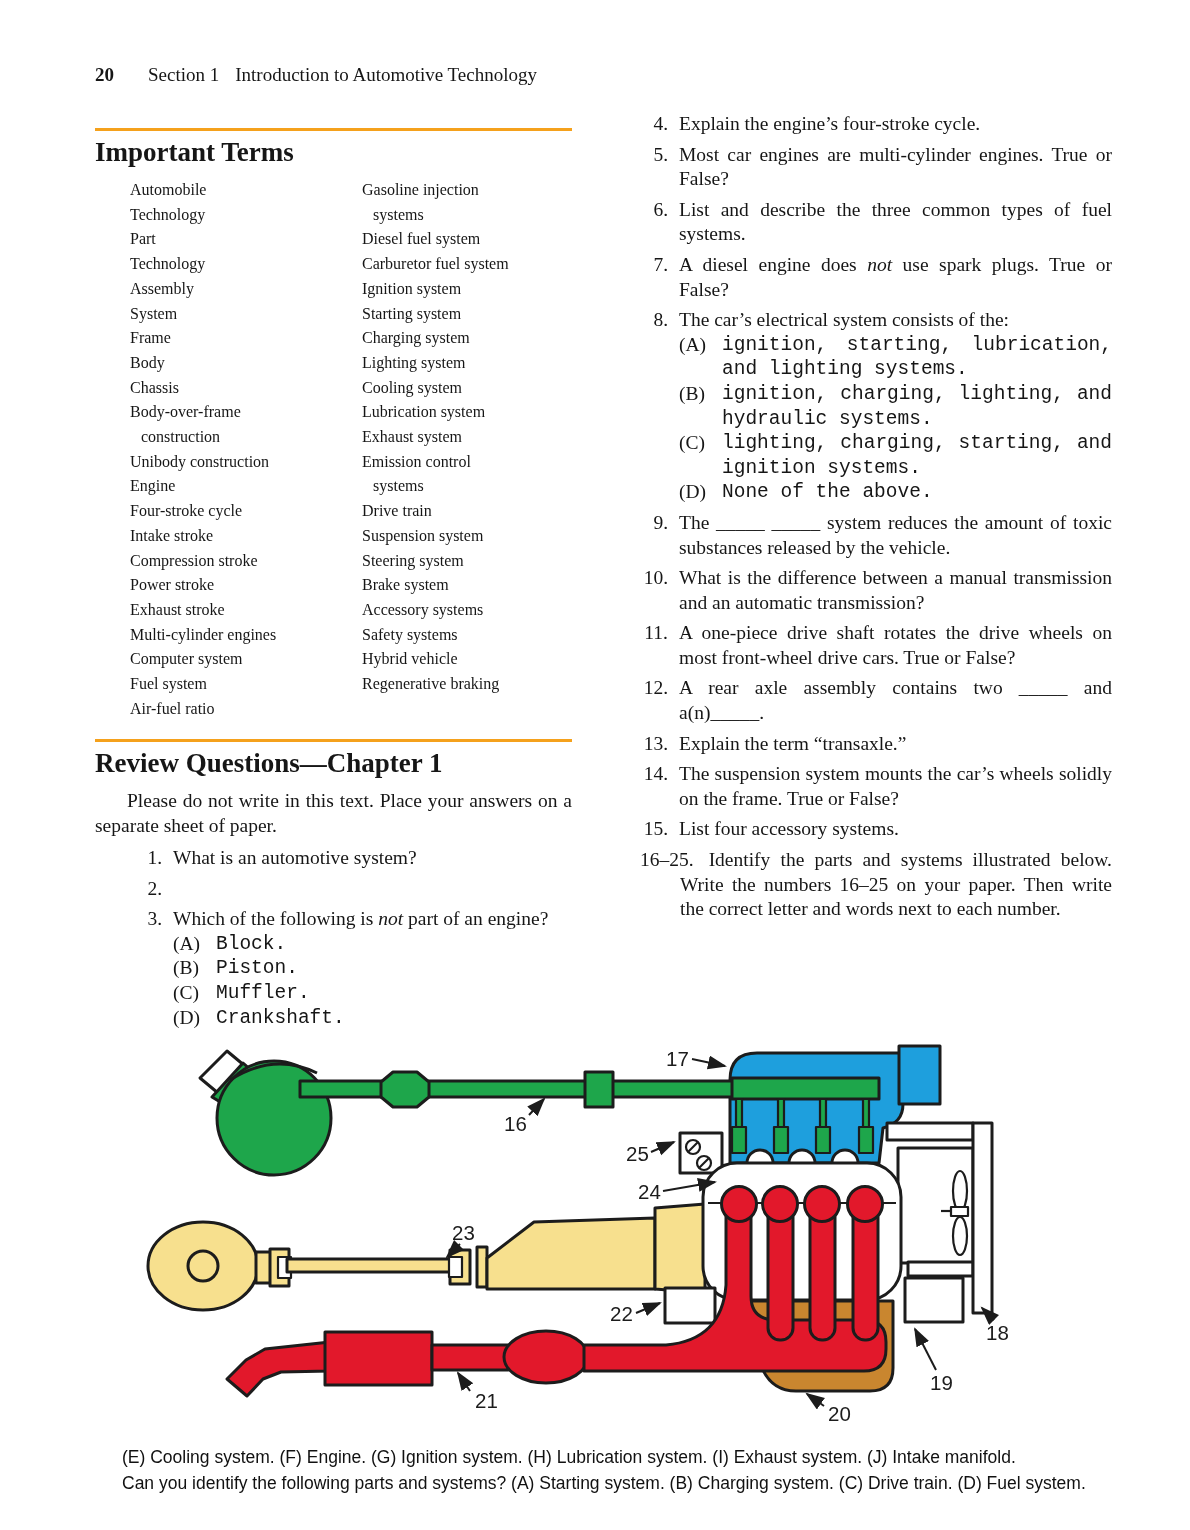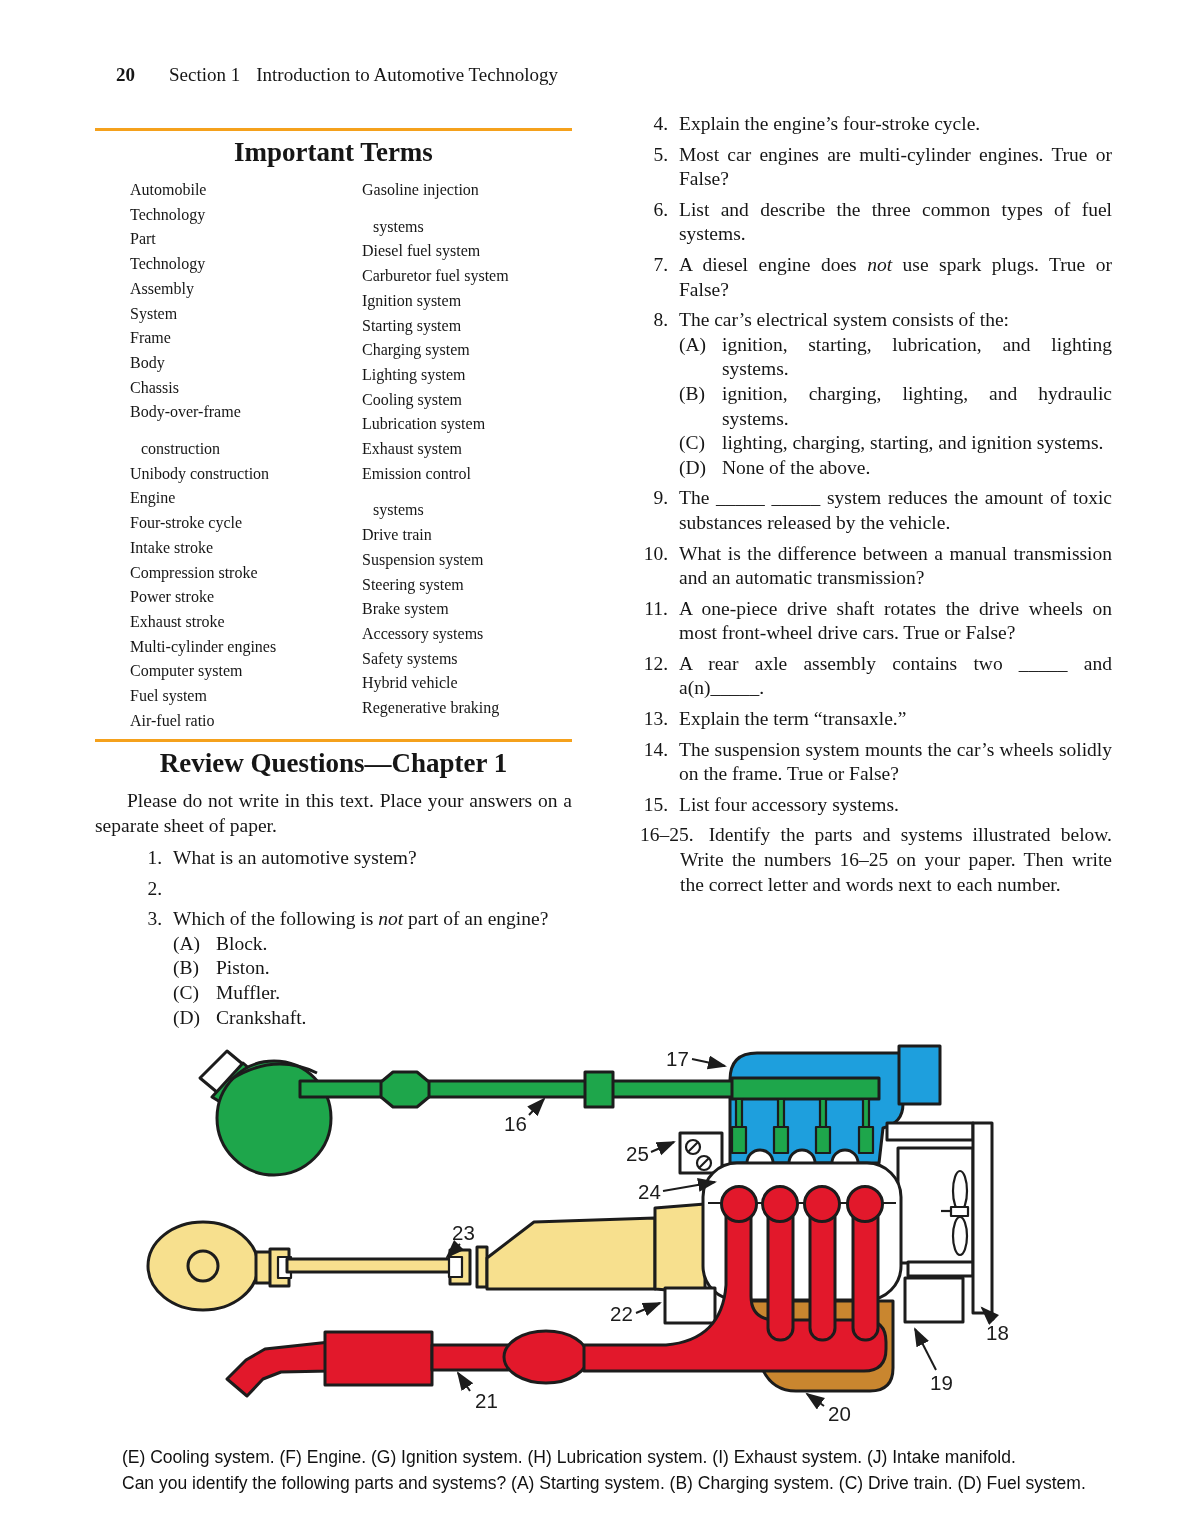--- a/index.html
+++ b/index.html
@@ -1,44 +1,44 @@
 <!DOCTYPE html>
 <html style="--c-accent: #F5A11C; --c-fuel: #1EA64B; --c-intake: #1E9FDD; --c-exh: #E2182B; --c-drive: #F7E08E; --c-oil: #C9862F;"><head>
 <meta charset="utf-8">
 <style>
   html,body{margin:0;padding:0;background:#ffffff;}
   .page{position:relative;width:1190px;height:1530px;background:#fff;overflow:hidden;
         font-family:"Liberation Serif",serif;color:#161616;}
   .abs{position:absolute;}
   
-  #header{top:64px;left:95px;width:1000px;font-size:19px;margin-left:21px;}
+  #header{top:64px;left:95px;width:1000px;font-size:19px;}
   #page-num{font-weight:bold;margin-right:34px;}
   #section-label{margin-right:16px;}
   
   .rule{height:3px;background:var(--c-accent,#F5A11C);margin-bottom:6px;}
-  .sec-head{font-size:27px;font-weight:bold;margin:0 0 10px 0;line-height:31px;text-align:center;}
+  .sec-head{font-size:27px;font-weight:bold;margin:0 0 10px 0;line-height:31px;}
   
   #terms-block{top:128px;left:95px;width:477px;}
   #terms-cols{display:flex;padding-left:35px;font-size:16px;line-height:24.7px;}
   #terms-col1{width:232px;flex:none;}
   #terms-col2{flex:1;}
   .term-line{white-space:nowrap;}
-  .term-line.indent{padding-left:11px;margin-top:12px;}
+  .term-line.indent{padding-left:11px;}
   #review-block{top:733px;left:95px;width:477px;margin-top:6px;}
   .intro{font-size:19.5px;line-height:24.5px;text-align:justify;text-indent:32px;margin:2px 0 8px 0;}
   #right-col{top:112px;left:640px;width:472px;}
   
   .q{display:flex;margin-bottom:6px;font-size:19.5px;line-height:24.6px;}
   .q-num{flex:none;text-align:right;}
   #review-block .q-num{width:67px;}
   #right-col .q-num{width:28px;}
   .q-body{flex:1;margin-left:11px;text-align:justify;}
   .opt{display:flex;text-align:left;}
   .opt-letter{flex:none;width:43px;}
-  .opt-text{flex:1;text-align:justify;}
+  .opt-text{flex:1;text-align:justify;font-family:Liberation Mono, monospace;}
   .it{font-style:italic;}
   .q-hang{padding-left:40px;text-indent:-40px;text-align:justify;
           font-size:19.5px;line-height:24.6px;margin-bottom:14px;}
   .q-hang-num{margin-right:15px;}
   
   #diagram{top:1020px;left:0px;}
   .ln{stroke:#1c1c1c;stroke-width:3;stroke-linejoin:round;}
   .ln2{stroke:#1c1c1c;stroke-width:2.2;stroke-linejoin:round;}
   .f-white{fill:#ffffff;}
   .f-fuel{fill:var(--c-fuel,#1EA64B);}

